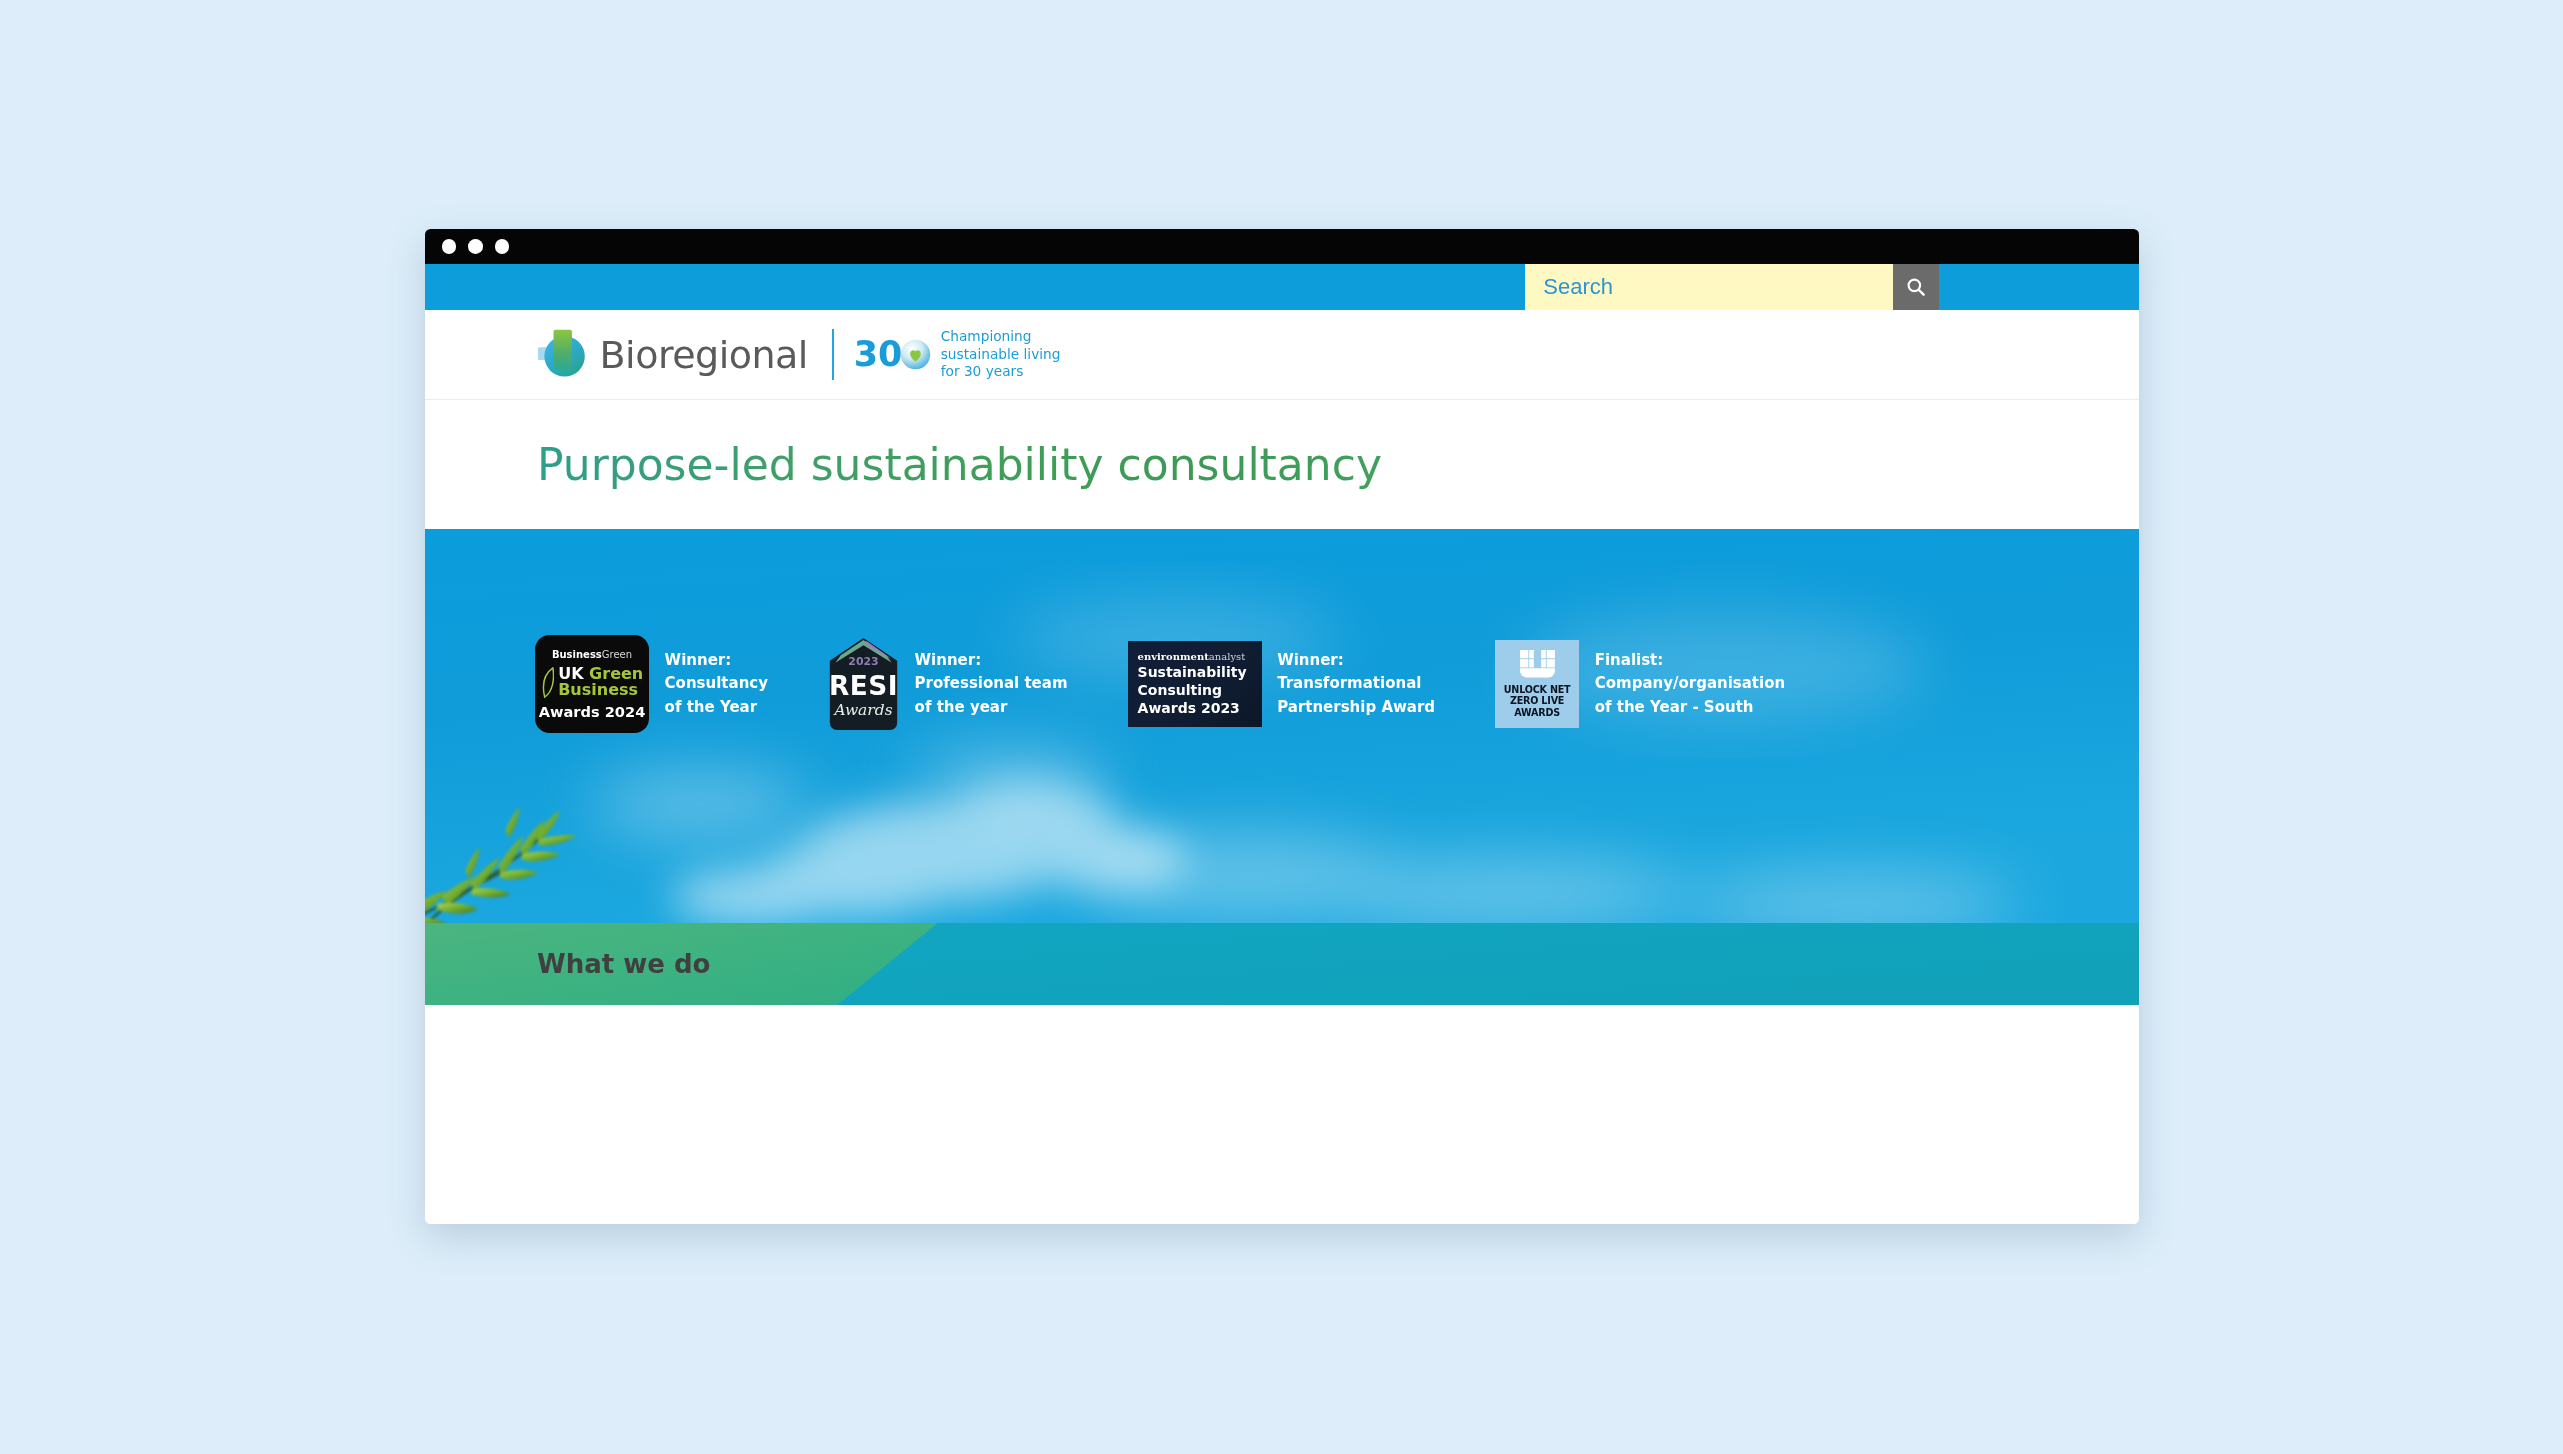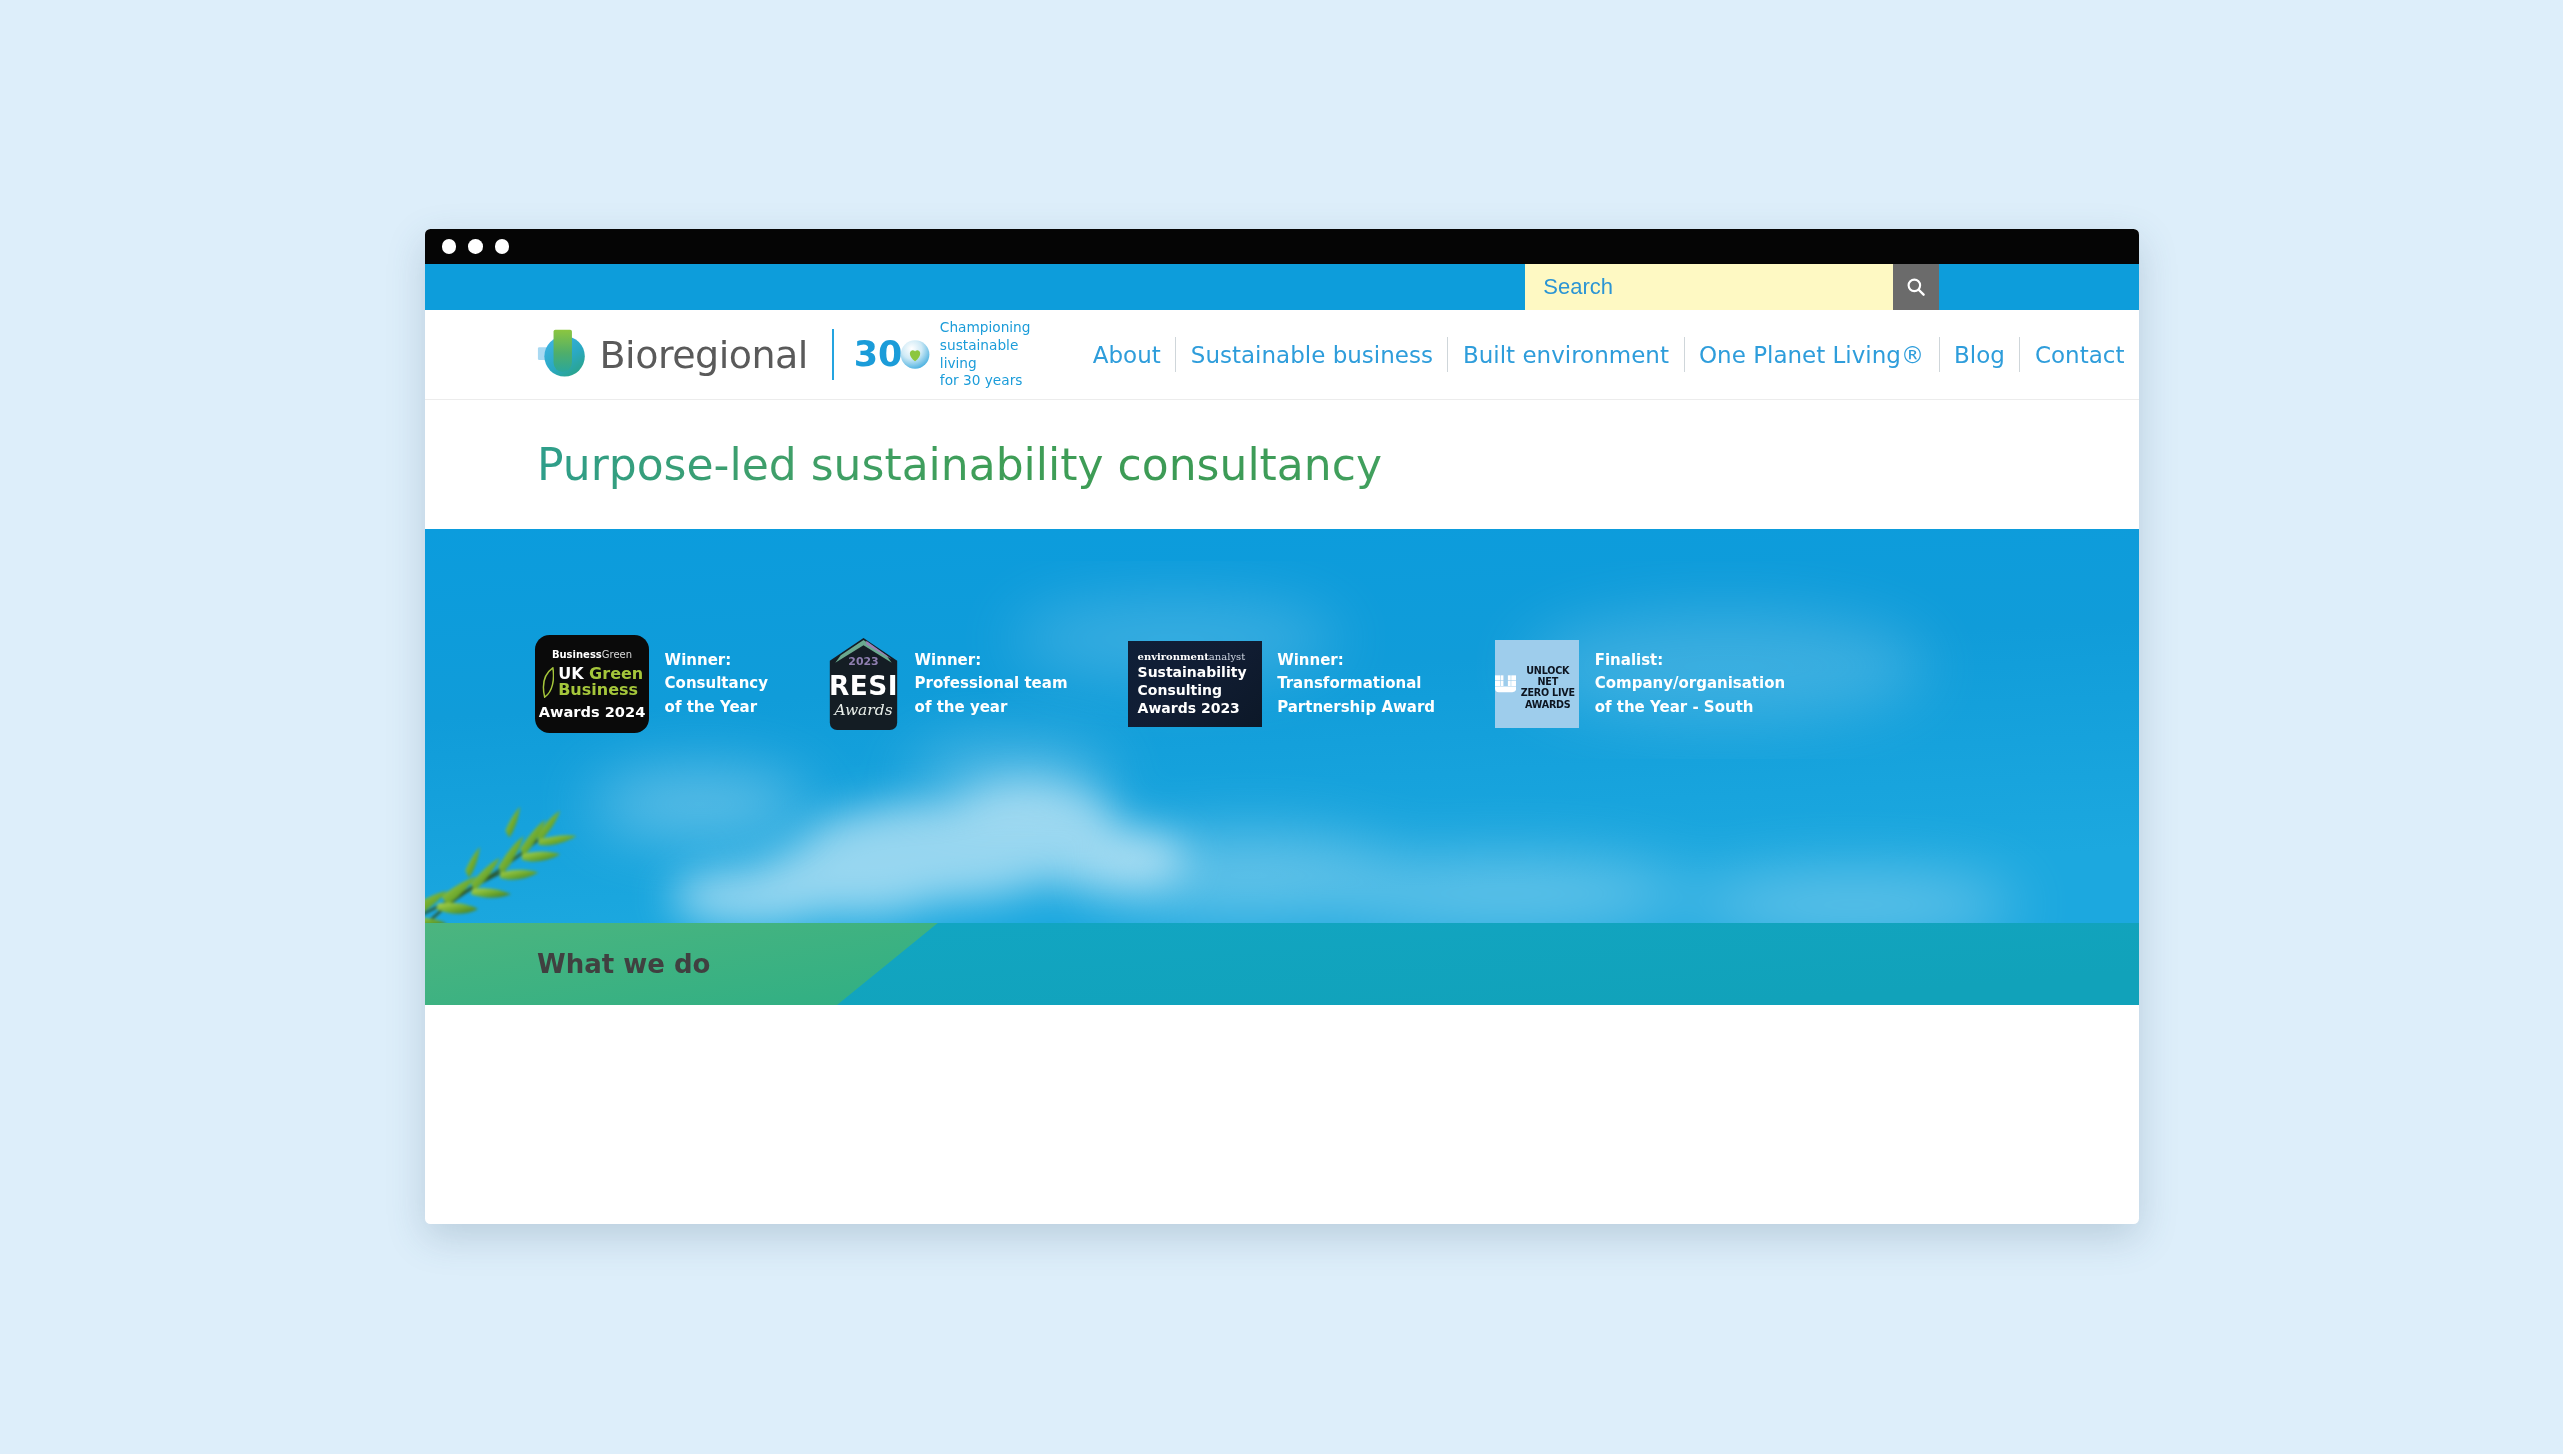--- a/index.html
+++ b/index.html
@@ -238,21 +238,21 @@
   }
   .sca-top { font-size:10px; line-height:1; white-space:nowrap; font-family:"DejaVu Serif",serif; }
   .sca-top b { color:#ffffff; font-weight:700; }
   .sca-top i { color:#cfd6e2; font-style:normal; font-weight:400; }
   .sca-line { color:#ffffff; font-weight:700; font-size:14px; line-height:1.16; white-space:nowrap; font-family:"DejaVu Sans",sans-serif; margin-top:1.8px;}
 
   
   .badge-unz {
     width: 84px; height: 88px;
     background: #9ecdec;
-    display:flex; 
+    display:flex; flex-direction:column;
     align-items:center; justify-content:center;
   }
   .unz-mark { width: 35px; height: 27.5px; }
   .unz-t {
     margin-top: 6.4px;
     color:#0c1420;
     font-size: 9.6px;
     font-weight:700;
     line-height:1.18;
     text-align:center;
@@ -340,33 +340,20 @@
         <circle cx="20" cy="20" r="19" fill="url(#annivG)"></circle>
         <path d="M20 29 C11 22.5 12 15 16.6 14.4 C18.7 14.1 20 15.9 20 15.9 C20 15.9 21.3 14.1 23.4 14.4 C28 15 29 22.5 20 29 Z" fill="#8cc63f"></path>
       </svg>
       <div class="anniv-text">
         <div>Championing</div>
         <div>sustainable living</div>
         <div>for 30 years</div>
       </div>
     </div>
 
-    <nav class="mainnav">
-      <a class="nav-item">About</a>
-      <span class="nav-sep"></span>
-      <a class="nav-item">Sustainable business</a>
-      <span class="nav-sep"></span>
-      <a class="nav-item">Built environment</a>
-      <span class="nav-sep"></span>
-      <a class="nav-item">One Planet Living®</a>
-      <span class="nav-sep"></span>
-      <a class="nav-item">Blog</a>
-      <span class="nav-sep"></span>
-      <a class="nav-item">Contact</a>
-    </nav>
   </div>
 
   <div class="title-band">
     <h1 class="page-title">Purpose-led sustainability consultancy</h1>
   </div>
 
   <div class="hero">
 
     <div class="cloudlayer">
       <svg viewBox="0 0 1872 430" preserveAspectRatio="none">

